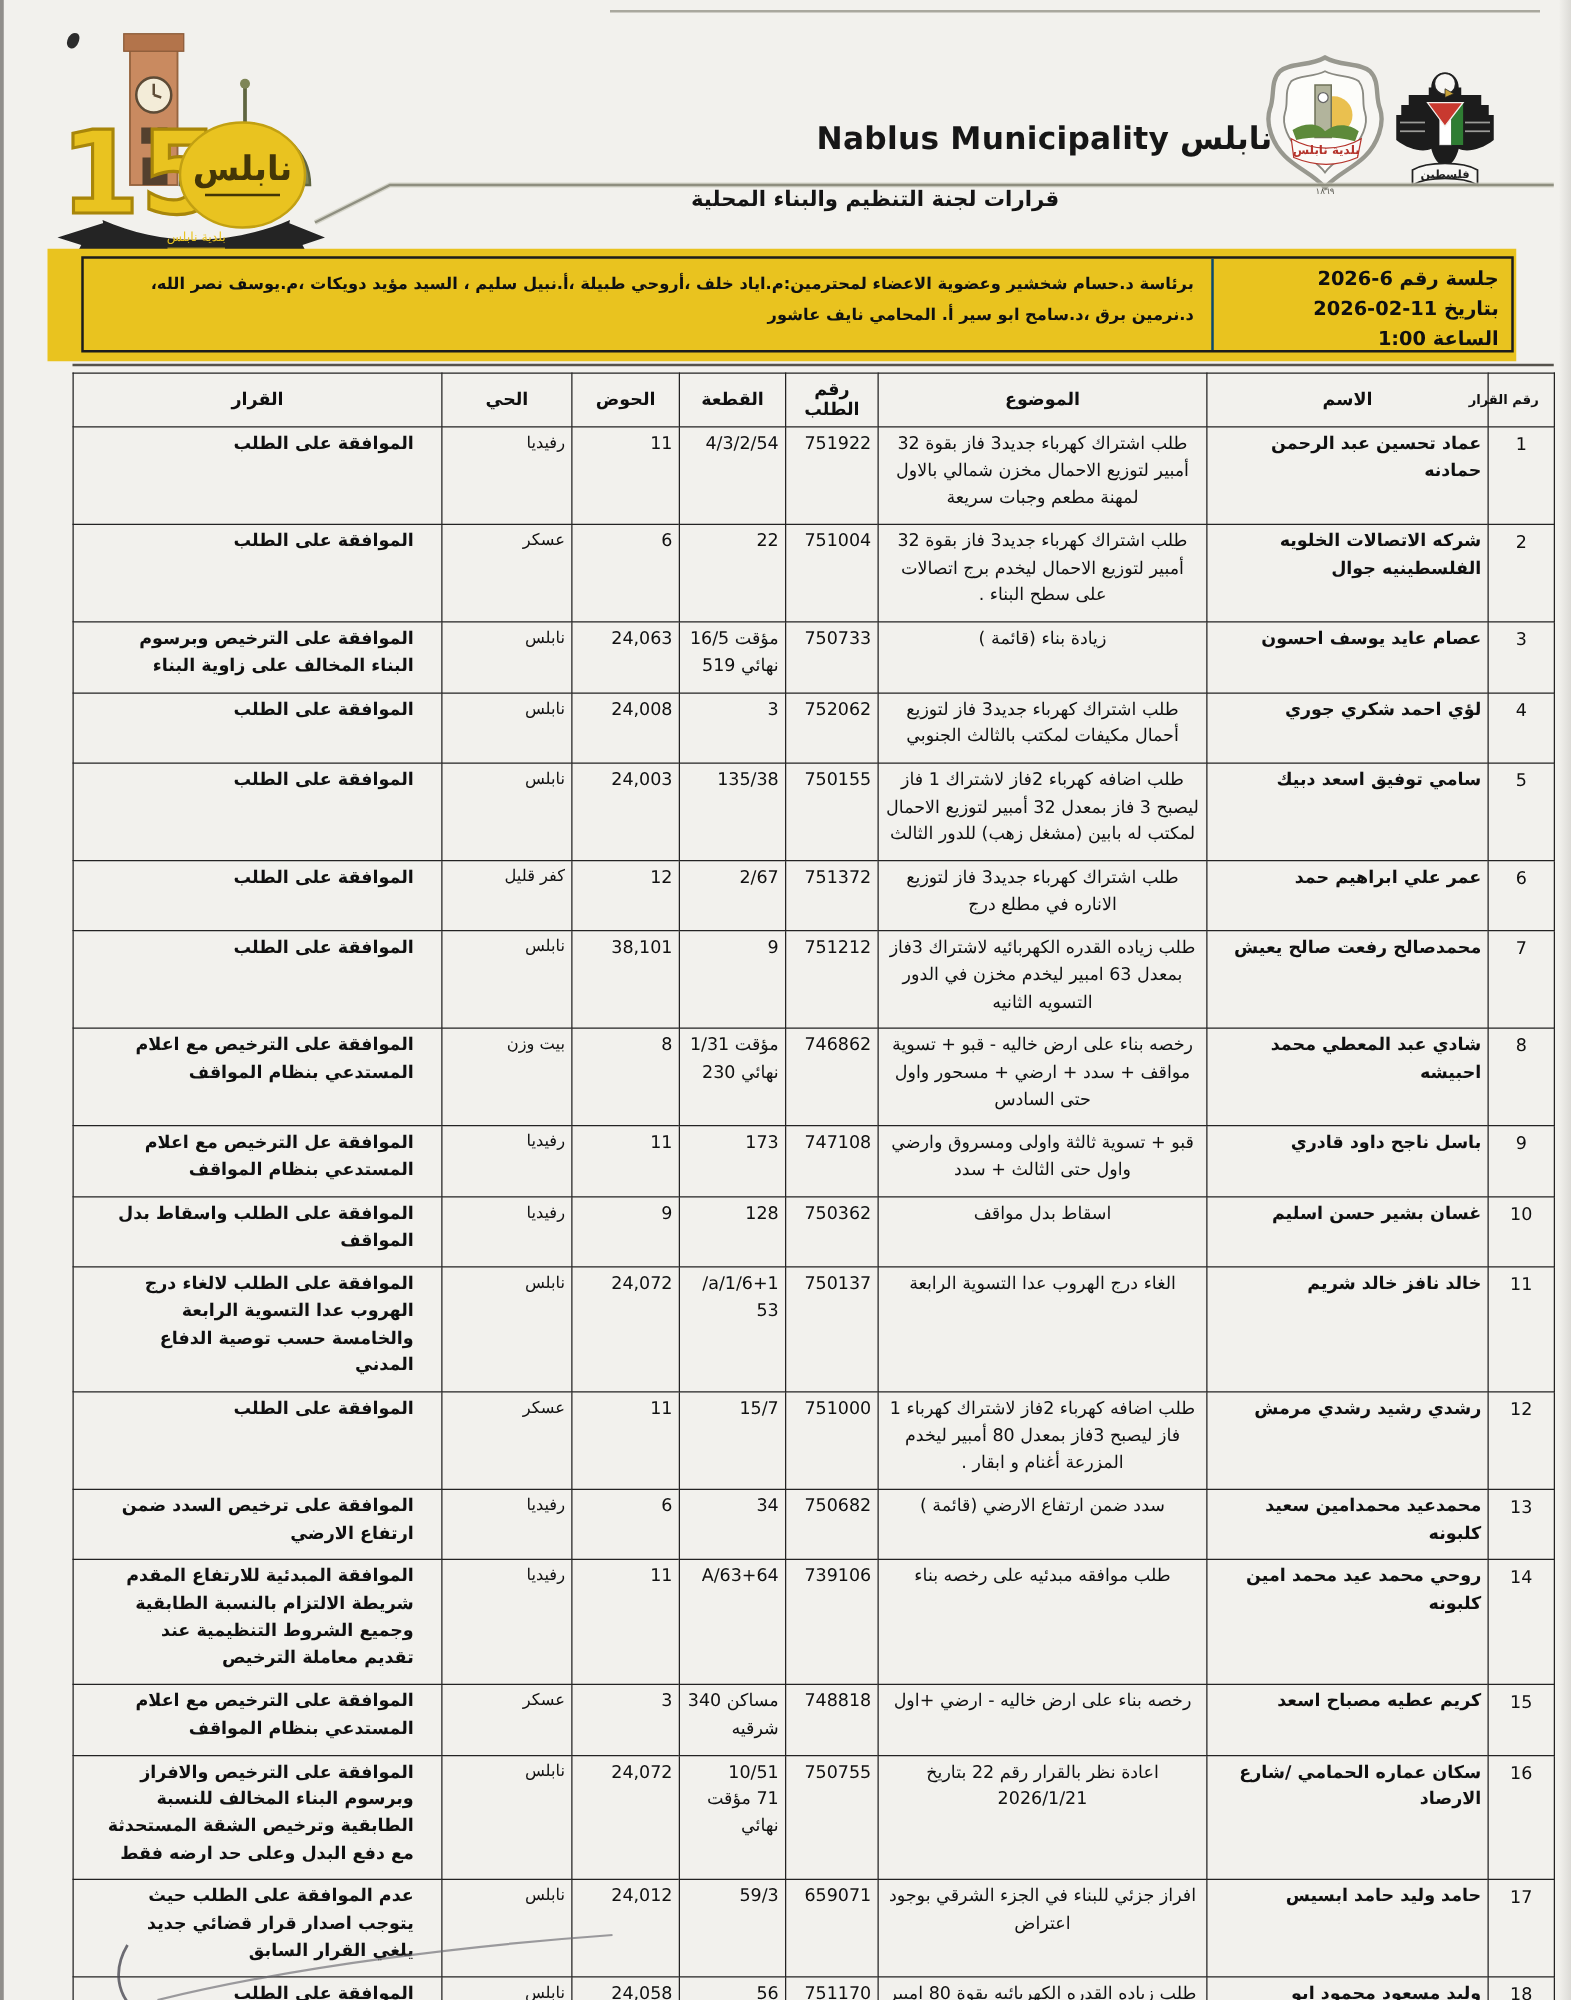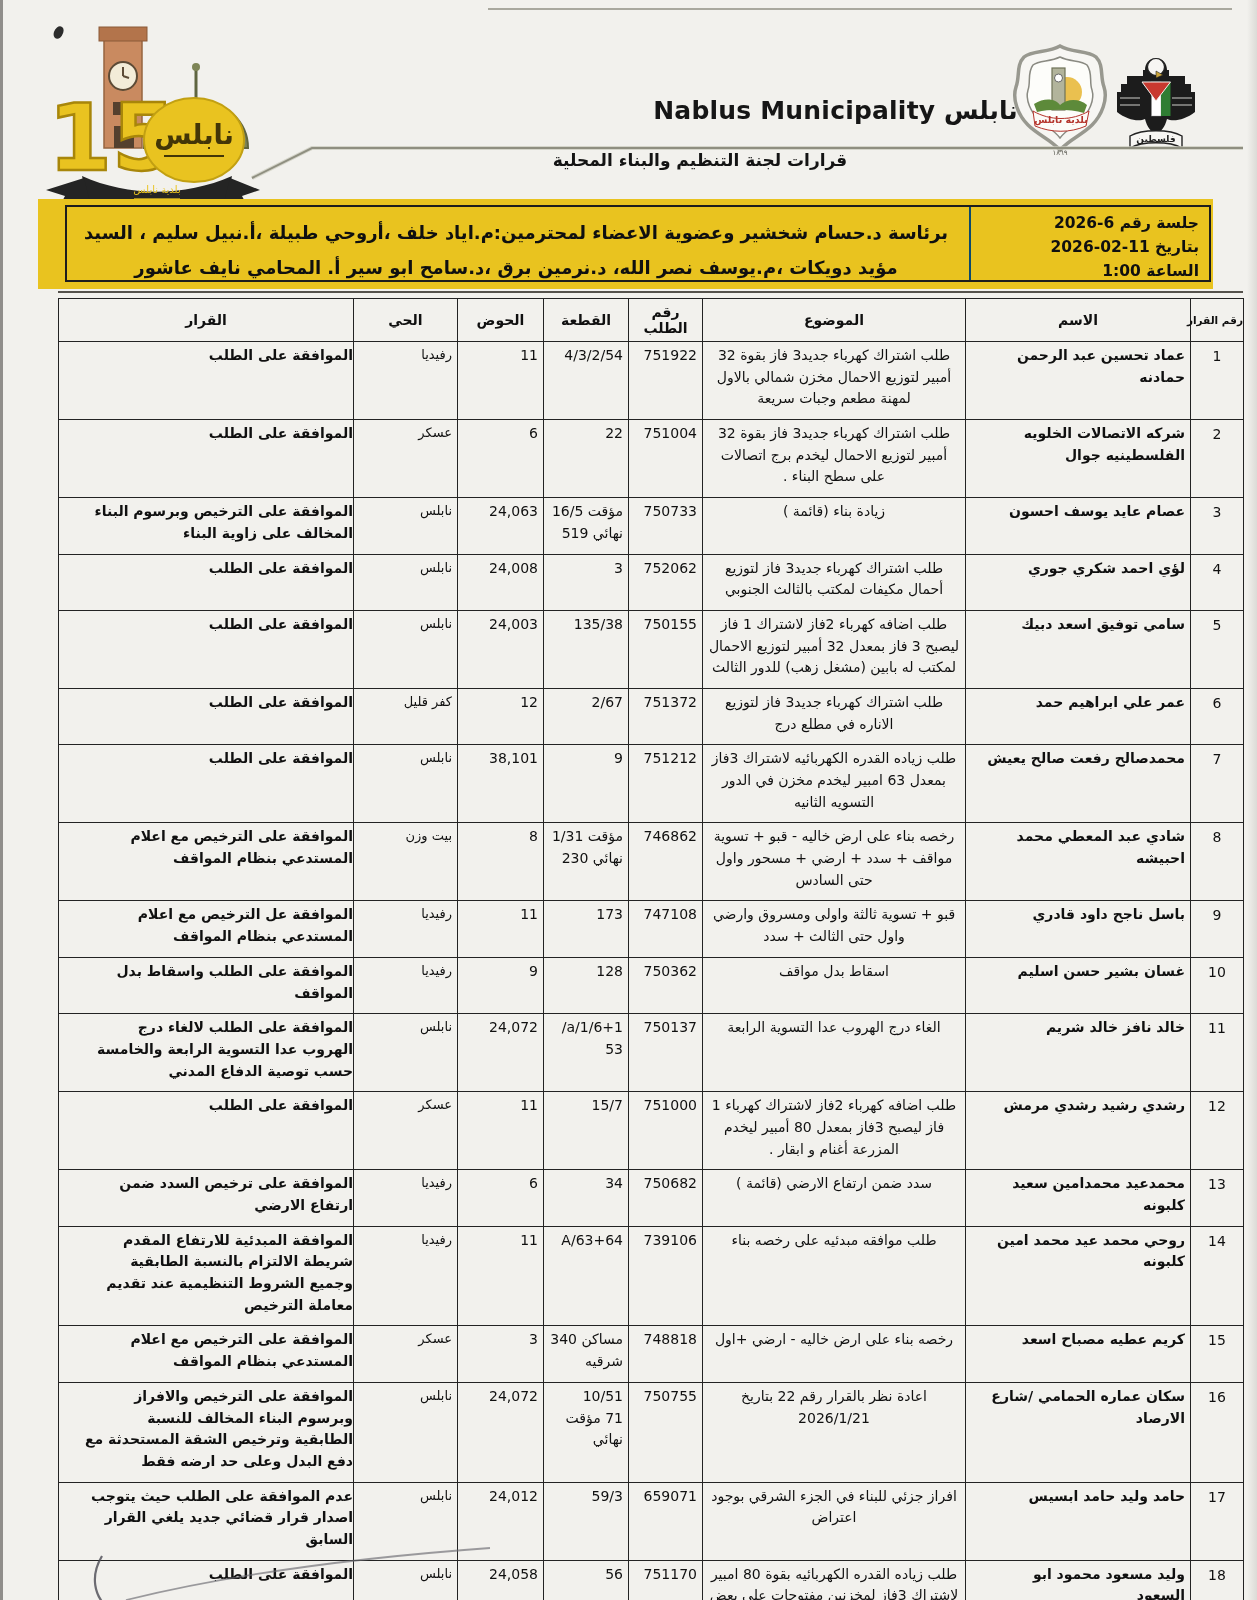--- a/index.html
+++ b/index.html
@@ -21,38 +21,38 @@
   .emblem-eagle{position:absolute;left:1110px;top:46px;}
   .header-rule{position:absolute;left:0;top:0;}
   .doc-title{position:absolute;left:160px;top:150px;width:1080px;text-align:center;direction:rtl;
         font-size:17px;font-weight:bold;color:#141414;}
   
   .session-band{position:absolute;left:38px;top:199px;width:1175px;height:90px;background:#e9c31f;}
   .session-inner{position:absolute;left:27px;top:6px;right:2px;bottom:7px;border:2px solid #1d1d1d;
         display:flex;flex-direction:row;direction:rtl;background:transparent;}
   .session-meta{width:224px;border-left:2px solid #0c4a6e;padding:4px 10px 2px 4px;direction:rtl;
         text-align:right;font-weight:bold;font-size:15.5px;line-height:1.55;color:#101010;}
-  .session-committee{flex:1;padding:8px 14px 4px 10px;direction:rtl;text-align:center;font-weight:bold;
-        font-size:18px;line-height:1.95;color:#101010;}
+  .session-committee{flex:1;padding:8px 14px 4px 10px;direction:rtl;text-align:right;font-weight:bold;
+        font-size:13px;line-height:1.95;color:#101010;}
   
   .tbl-topline{position:absolute;left:58px;top:291px;width:1185px;height:2px;background:#55524c;}
   .decisions{position:absolute;left:58px;top:298px;width:1185px;border-collapse:collapse;
         table-layout:fixed;direction:rtl;background:transparent;}
   .decisions th,.decisions td{border:1.5px solid #232323;}
   .decisions th{font-size:14px;font-weight:bold;text-align:center;padding:5px 2px;height:22px;color:#101010;}
-  .decisions th.c-no{font-size:10.5px;white-space:nowrap;padding:5px 0;}
+  .decisions th.c-no{font-size:10.5px;white-space:nowrap;padding:5px 12px;}
   .decisions td{vertical-align:top;font-size:14px;line-height:1.55;padding:3px 5px 9px;color:#101010;}
   td.c-no{text-align:center;padding-top:4px;}
   td.c-name{font-weight:bold;text-align:right;padding-left:14px;}
   td.c-subject{text-align:center;}
   td.c-req{text-align:right;padding-left:2px;}
   td.c-plot{text-align:right;white-space:pre-line;}
   td.c-basin{text-align:right;}
   td.c-district{text-align:right;font-size:13px;}
-  td.c-decision{font-weight:bold;text-align:right;padding-left:26px;padding-right:0;}
+  td.c-decision{font-weight:bold;text-align:right;padding-left:26px;padding-right:22px;}
   
   .pen-marks{position:absolute;left:60px;top:1538px;}
 </style>
 </head>
 <body>
 
 <div class="page">
 
   <div class="scan-left-edge"></div>
   <div class="scan-right-shade"></div>

